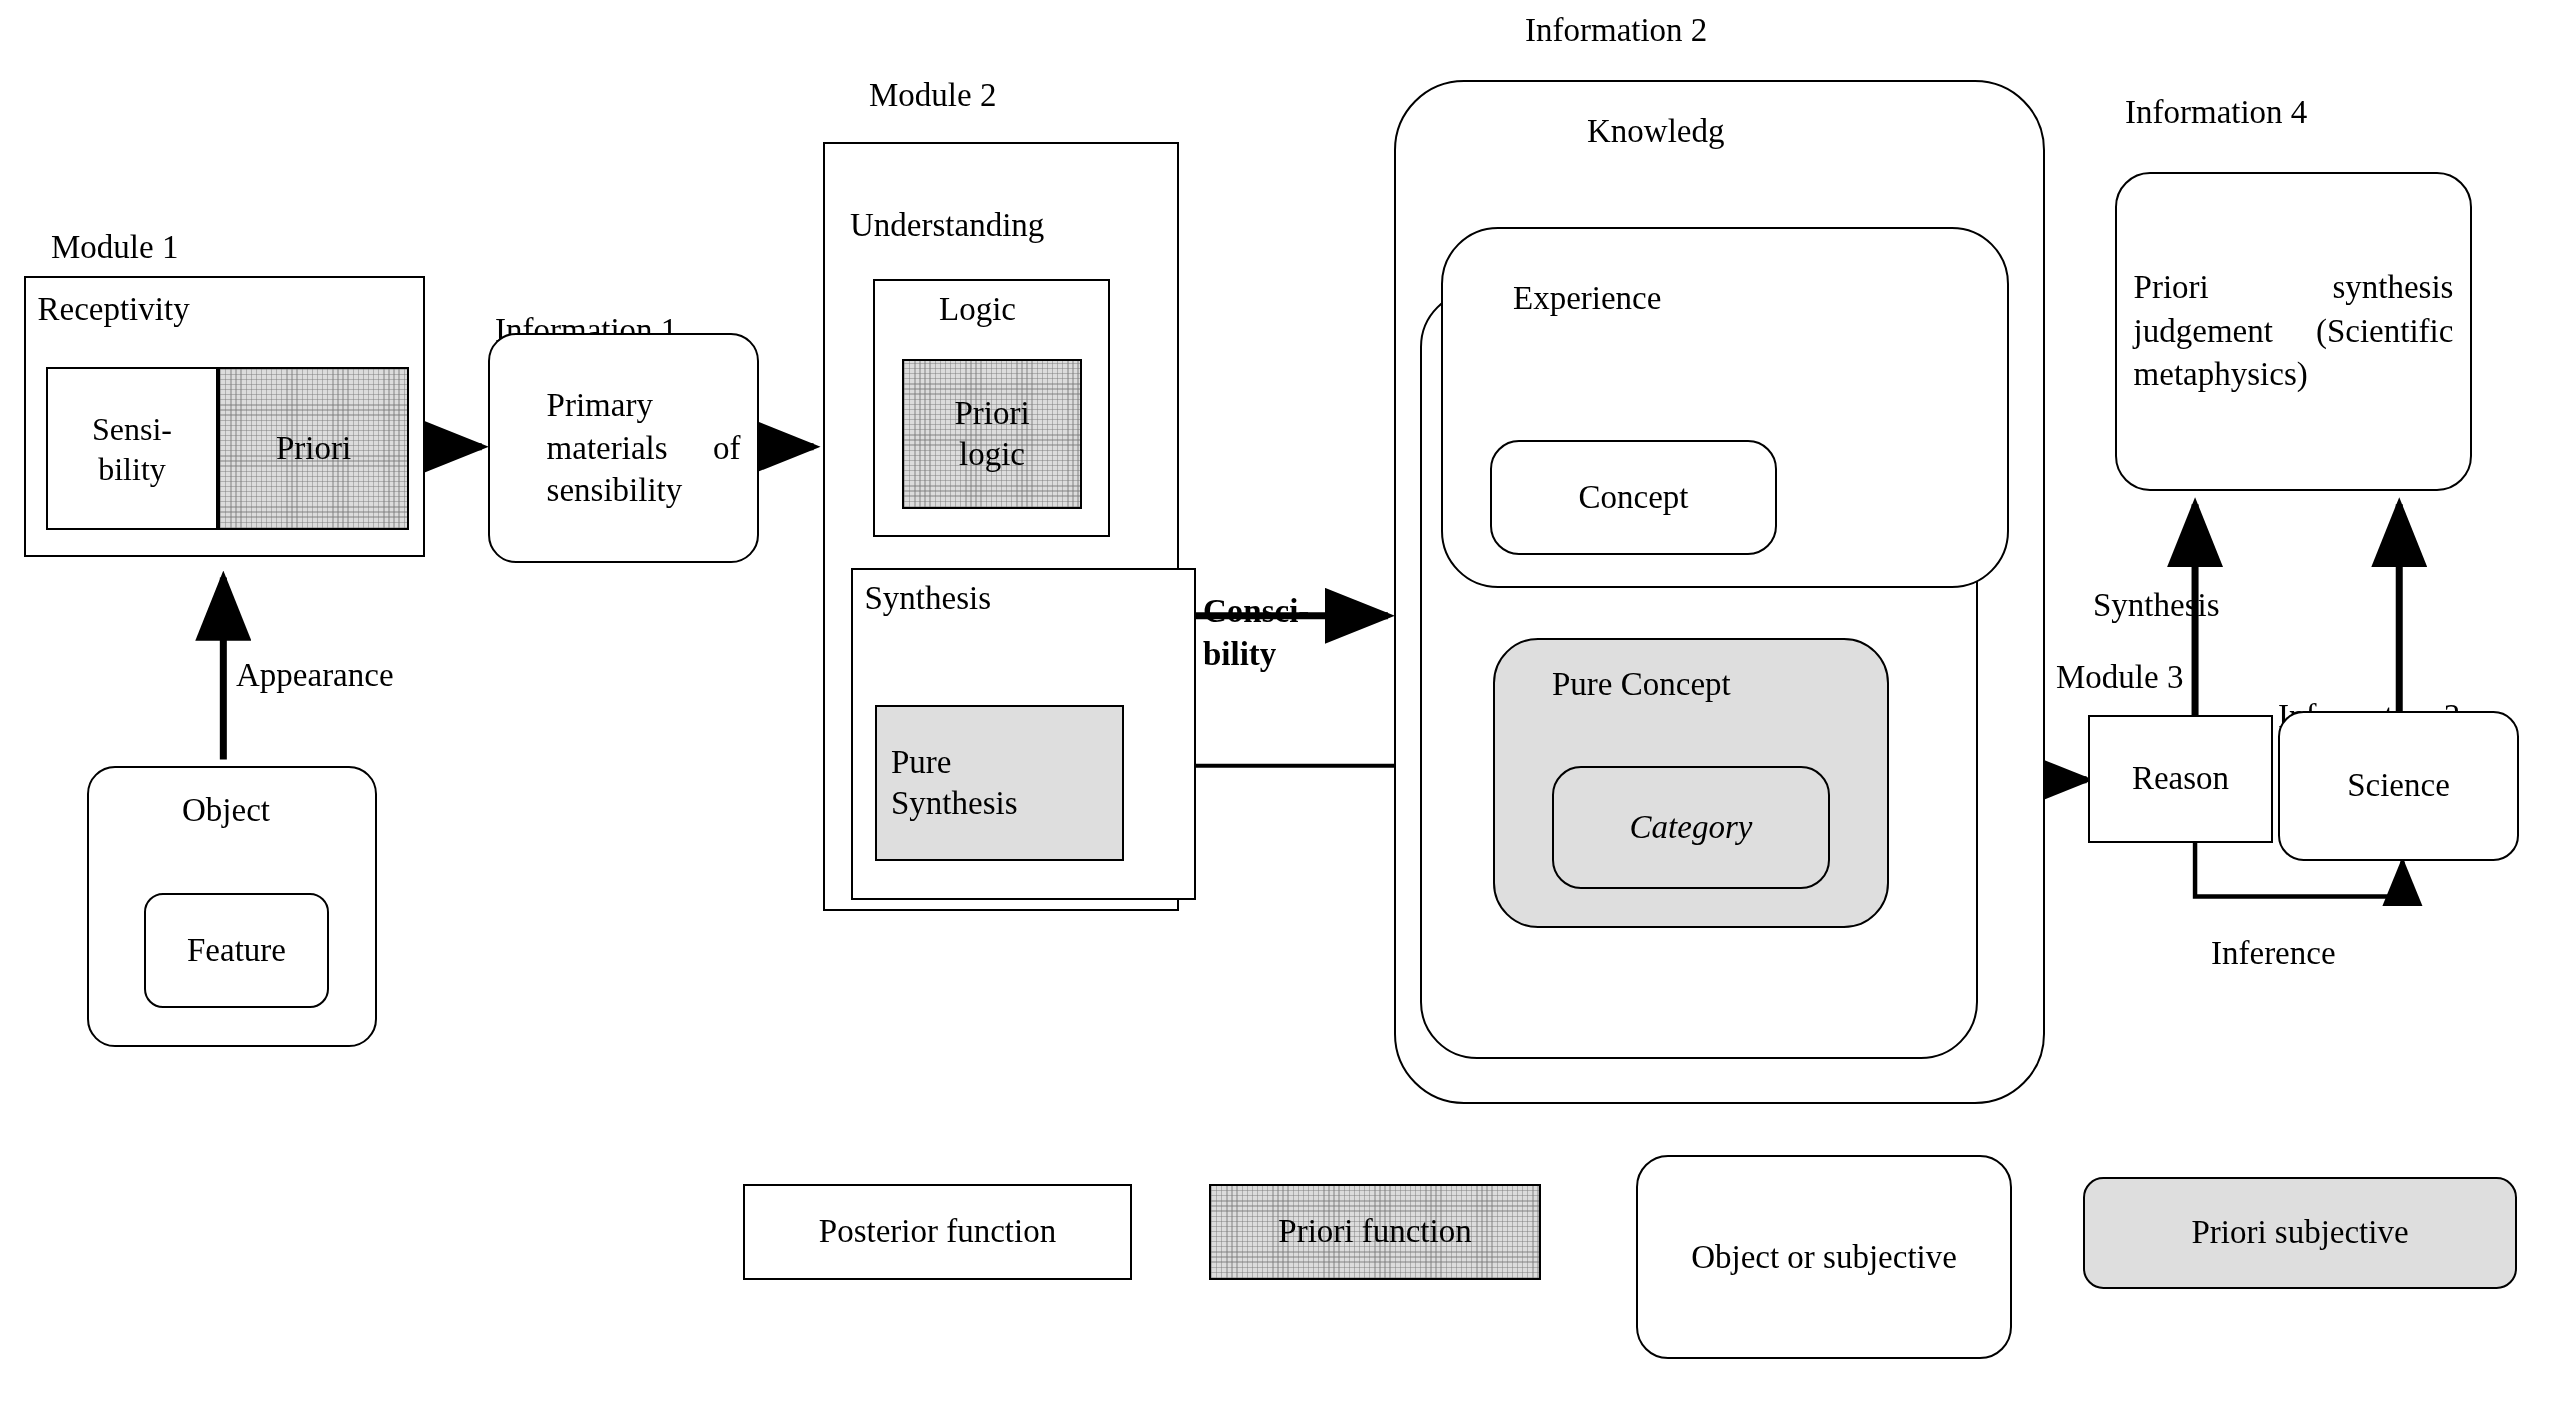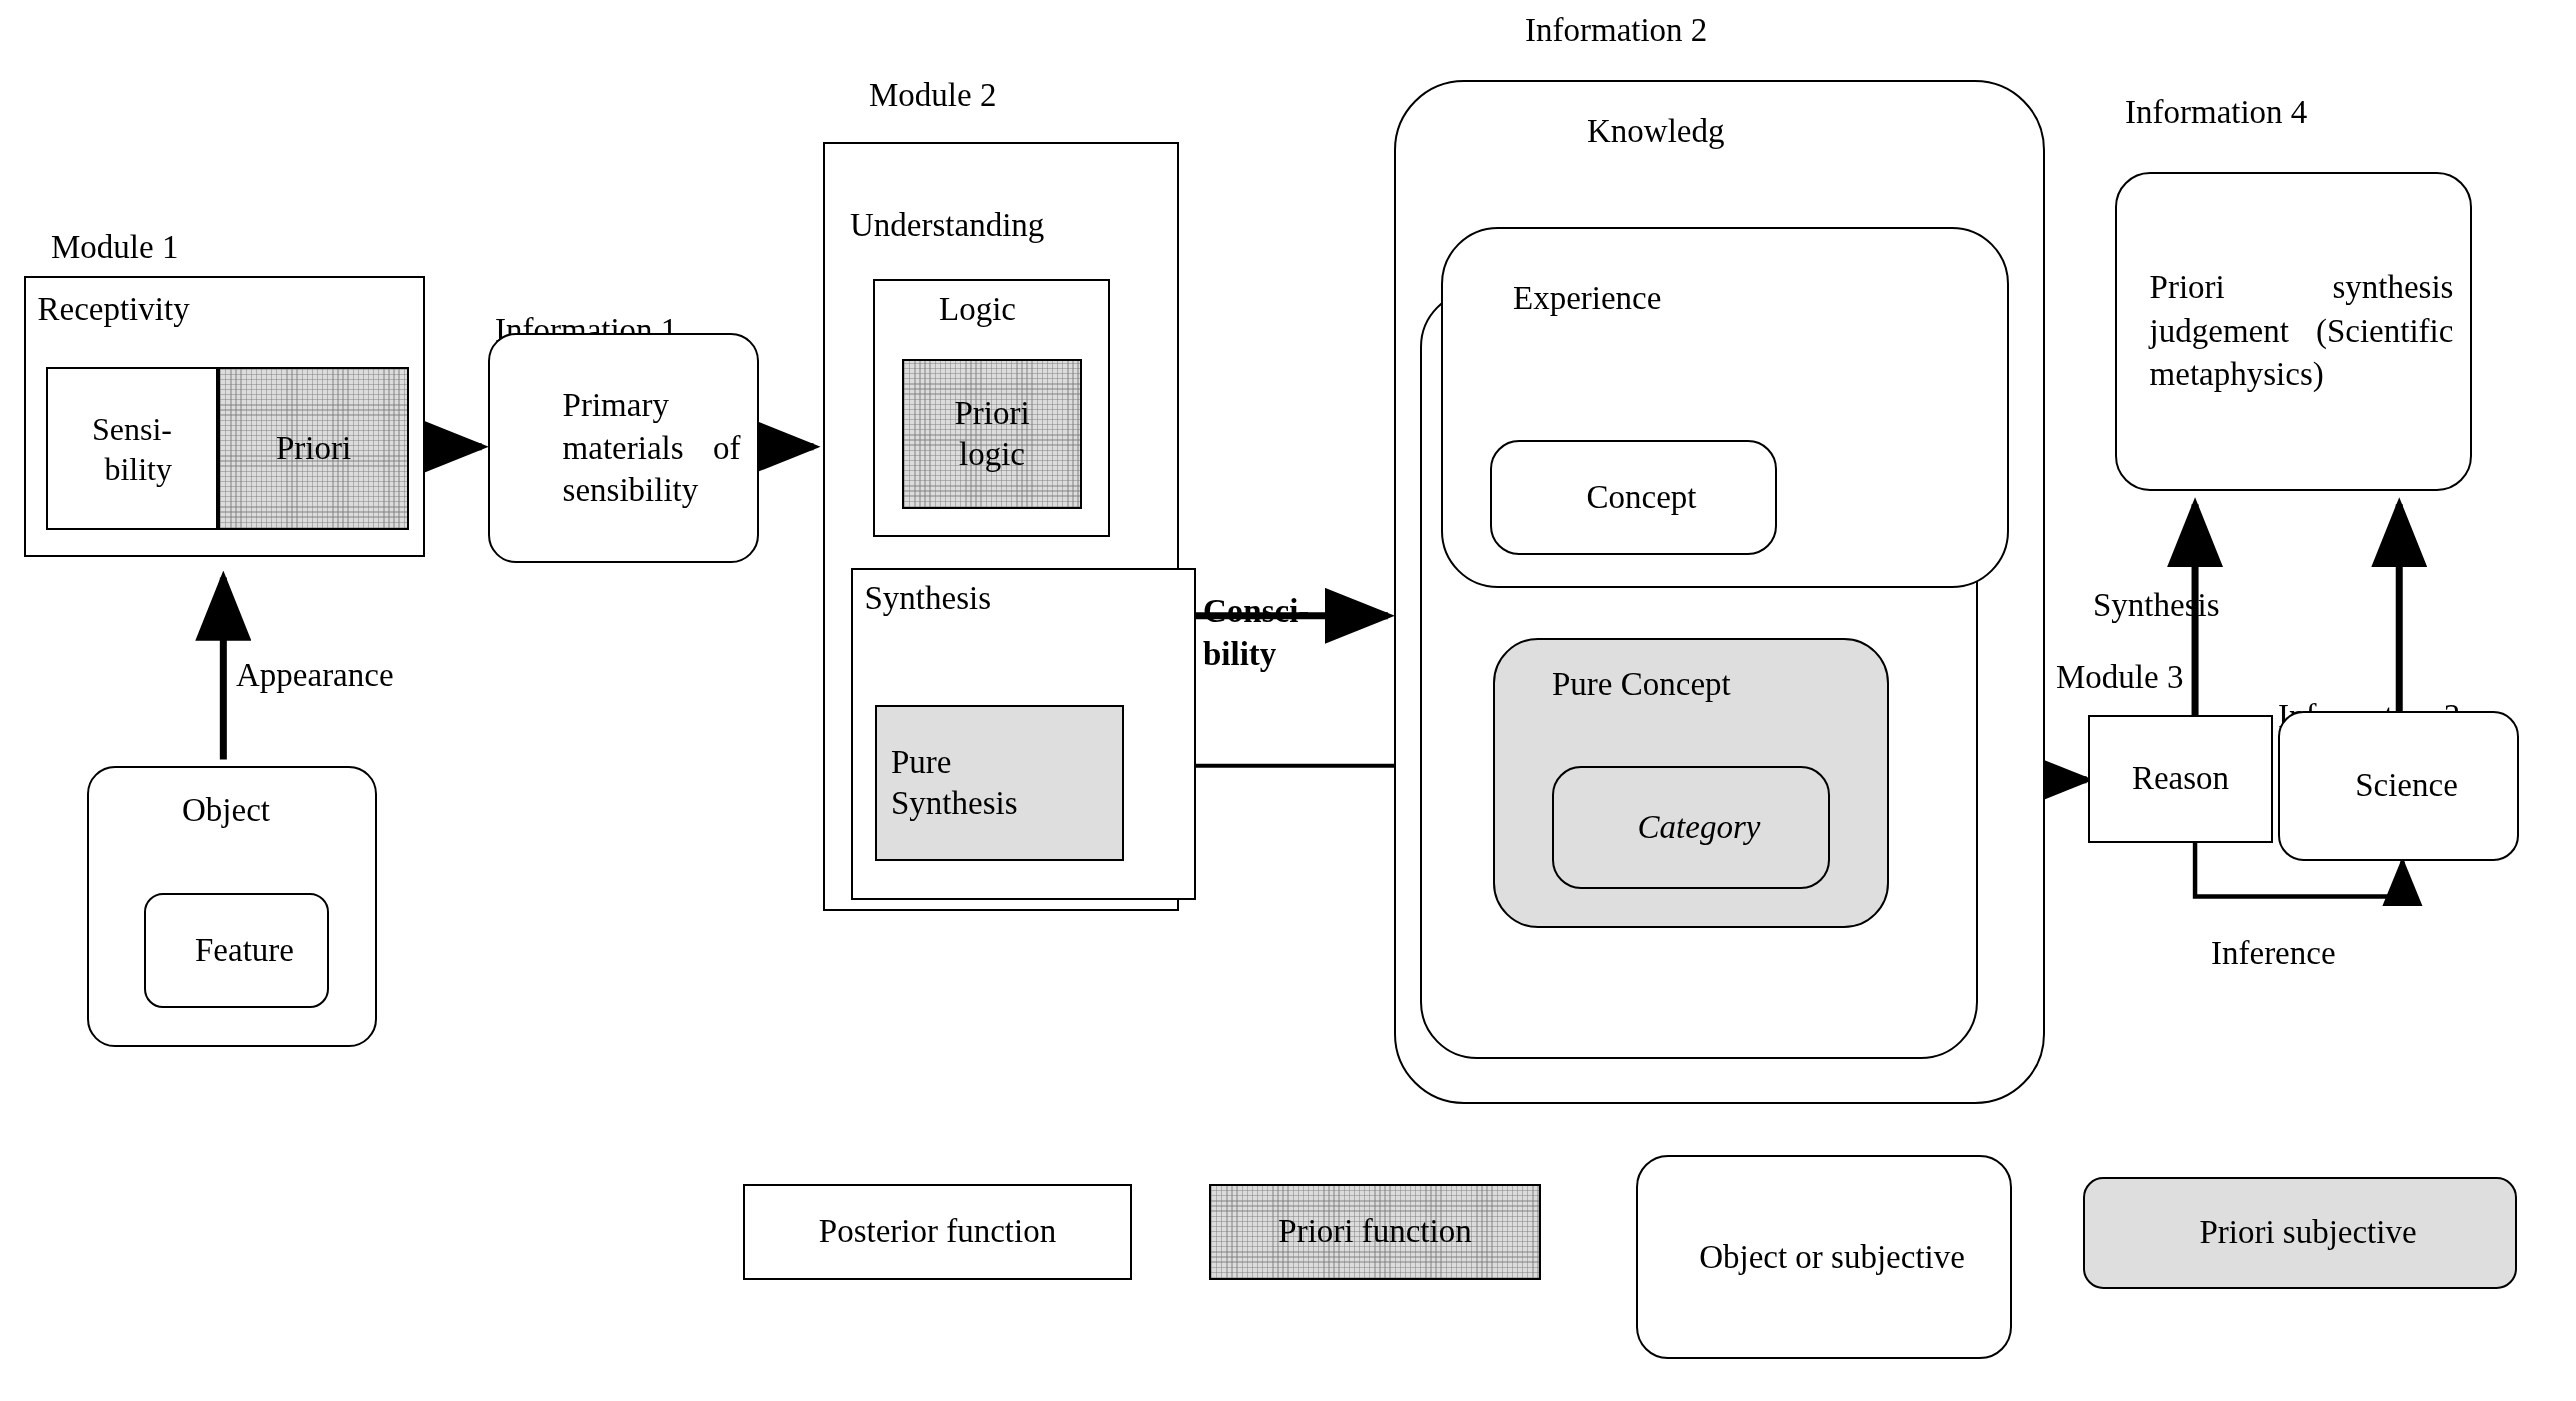--- a/index.html
+++ b/index.html
@@ -30,21 +30,21 @@
     border: 2.6px solid #000;
     background: #fff;
     display: flex;
     align-items: center;
     justify-content: center;
     text-align: center;
     font-size: 33px;
     color: #000;
     line-height: 1.2;
   }
-  .rounded { border-radius: 28px; padding-left: 16px; }
+  .rounded { border-radius: 28px; }
   .rounded-lg { border-radius: 45px; }
   .shaded { background: #dedede; }
   .hatch {
     background-color: #dcdcdc;
     background-image:
       repeating-linear-gradient(0deg, rgba(120,120,120,.45) 0 1.3px, transparent 1.3px 5.1px),
       repeating-linear-gradient(90deg, rgba(120,120,120,.45) 0 1.3px, transparent 1.3px 5.1px);
   }
   .txt-just {
     display: block;
@@ -94,21 +94,21 @@
     <line x1="3760" y1="1135" x2="3760" y2="790" stroke="#000" stroke-width="11" marker-end="url(#ah)"></line>
 
     <polyline points="3440,1318 3440,1405 3765,1405 3765,1350" fill="none" stroke="#000" stroke-width="7" marker-end="url(#ahs)"></polyline>
   </svg>
 
   <div class="lbl" style="left:51px; top:195px;margin-top:34px;">Module 1</div>
 
   <div class="box" style="left:24px; top:276px; width:401px; height:281px; display:block; border-width:2.6px;">
     <div class="lbl" style="left:11.5px; top:12.8px; position:absolute;">Receptivity</div>
   </div>
-  <div class="box" style="left:46px; top:367px; width:172px; height:163px; font-size:32px;text-align:right;">
+  <div class="box" style="left:46px; top:367px; width:172px; height:163px; font-size:32px;">
     <span style="white-space:pre-line; line-height:1.25;">Sensi-
 bility</span>
   </div>
   <div class="box hatch" style="left:218px; top:367px; width:191px; height:163px;">
     <span>Priori</span>
   </div>
 
   <div class="lbl" style="left:236px; top:657px;">Appearance</div>
 
   <div class="box rounded" style="left:87px; top:766px; width:290px; height:281px; display:block;">

